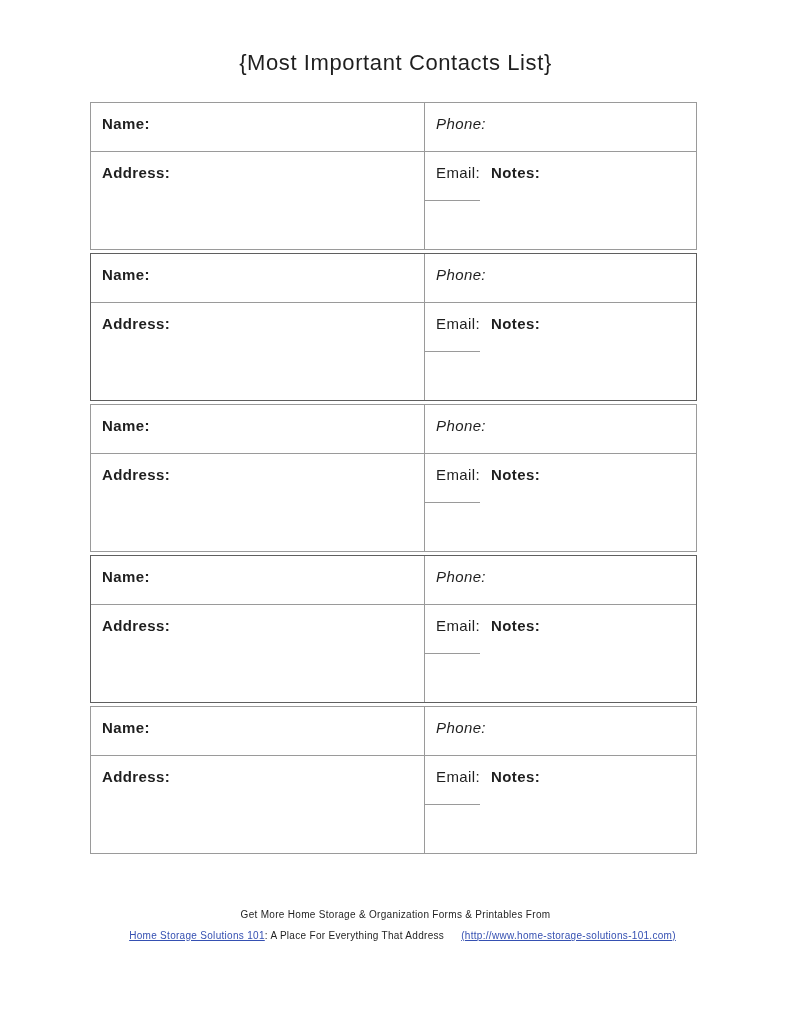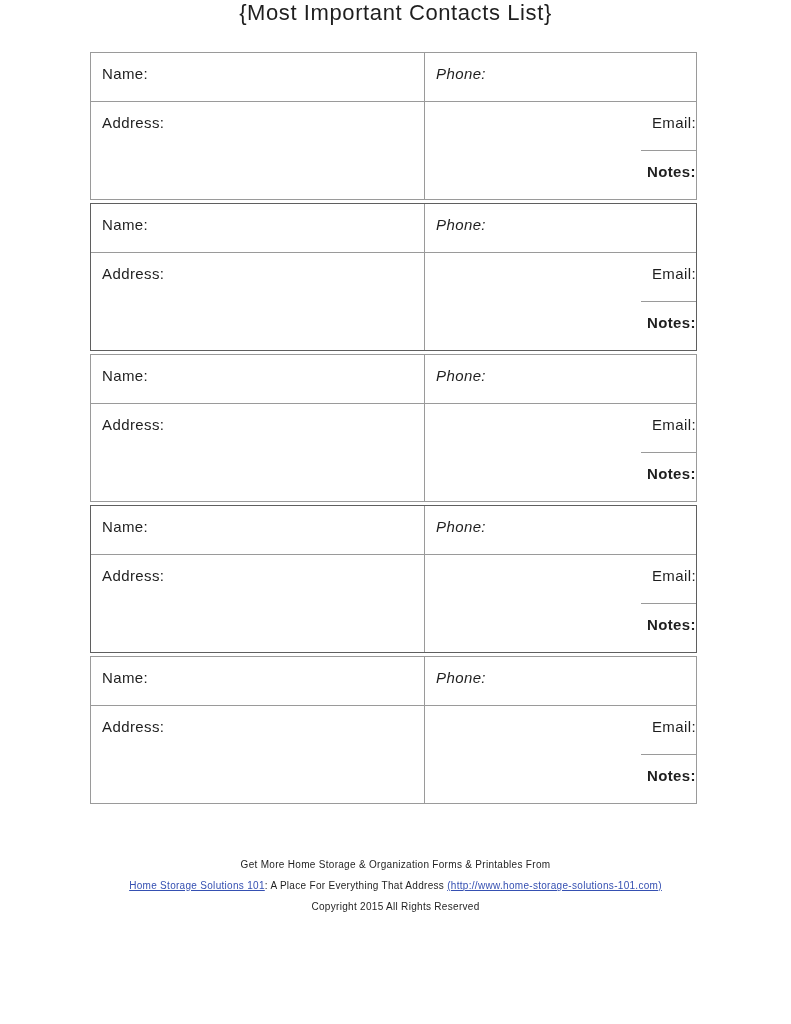--- a/index.html
+++ b/index.html
@@ -12,20 +12,21 @@
     height: 1024px;
     font-family: "Liberation Sans", sans-serif;
     color: var(--text, #1f1f1f);
     position: relative;
     overflow: hidden;
   }
   * { box-sizing: border-box; }
 
   .page-title {
     margin: 0;
+    padding-top: 50px;
     text-align: center;
     font-size: 22px;
     font-weight: 500;
     letter-spacing: 0.6px;
     color: var(--text, #1f1f1f);
   }
 
   .blocks {
     margin: 26px 0 0 90px;
     width: 607px;
@@ -52,28 +53,28 @@
   .row.lower {
     flex: 1;
     display: flex;
   }
 
   .cell { position: relative; }
   .cell.left {
     width: 334px;
     flex: none;
     border-right: 1px solid var(--border, #9a9a9a);
+    font-weight: bold;
   }
   .cell.rightcol { flex: 1; font-style: italic; }
 
   .right-stack {
     flex: 1;
     display: flex;
-    flex-direction: column;
-    align-items: flex-end;
+    flex-direction: row;
   }
   .cell.email {
     height: 49px;
     flex: none;
     border-bottom: 1px solid var(--border, #9a9a9a);
   }
   .cell.notes { flex: 1; font-weight: bold; }
 
   .label {
     display: block;
@@ -88,20 +89,21 @@
     text-align: center;
     font-size: 10px;
     line-height: 21px;
     letter-spacing: 0.3px;
     color: var(--text, #1f1f1f);
   }
   .footer a {
     color: var(--link, #3550b2);
     text-decoration: underline;
     cursor: pointer;
+    margin-left: 14px;
   }
 </style>
 </head>
 <body>
 
 <h1 class="page-title">{Most Important Contacts List}</h1>
 
 <div class="blocks" id="blocks">
   <div class="block">
     <div class="row name-row">
@@ -220,14 +222,13 @@
           <span class="label">Notes:</span>
         </div>
       </div>
     </div>
   </div>
 </div>
 
 <div class="footer">
   <div>Get More Home Storage &amp; Organization Forms &amp; Printables From</div>
   <div><a>Home Storage Solutions 101</a><span>: A Place For Everything That Address </span><a>(http://www.home-storage-solutions-101.com)</a></div>
-  <div>Copyright 2015 All Rights Reserved</div>
 </div>
 
 </body></html>

